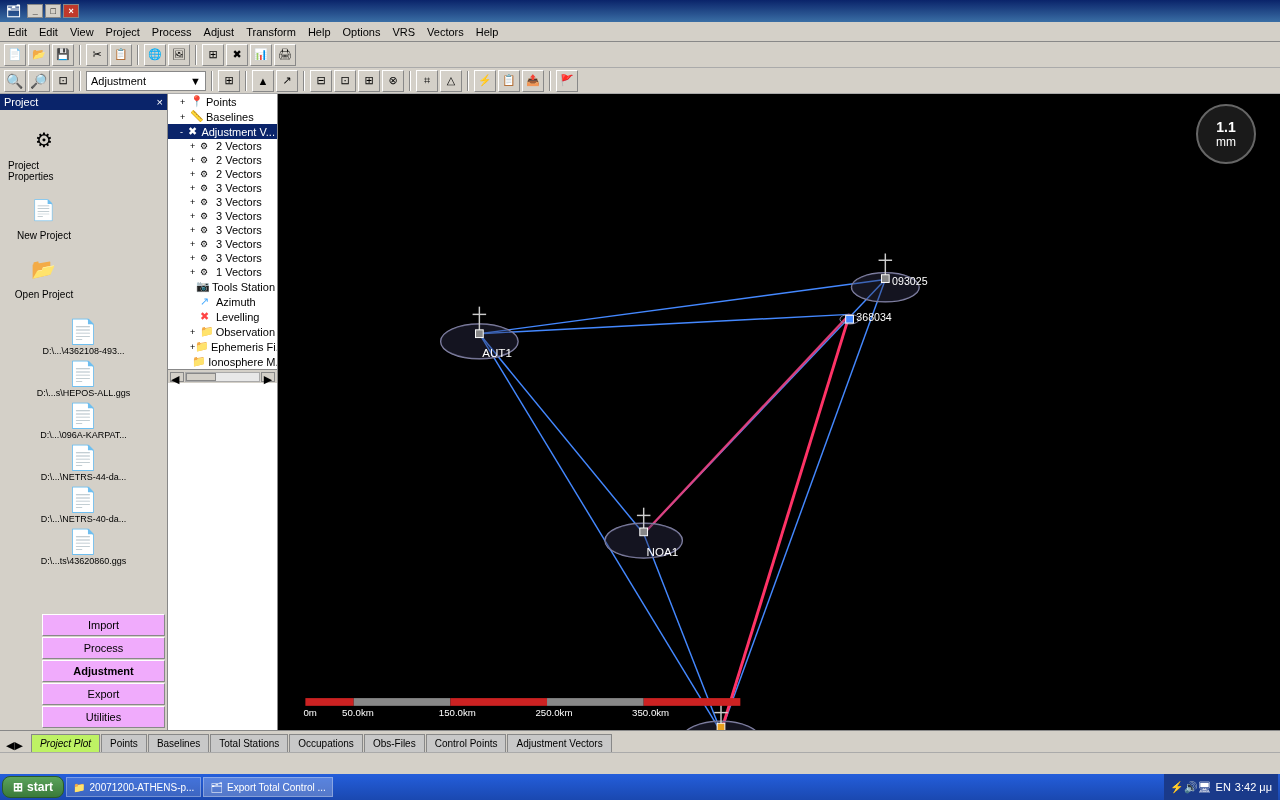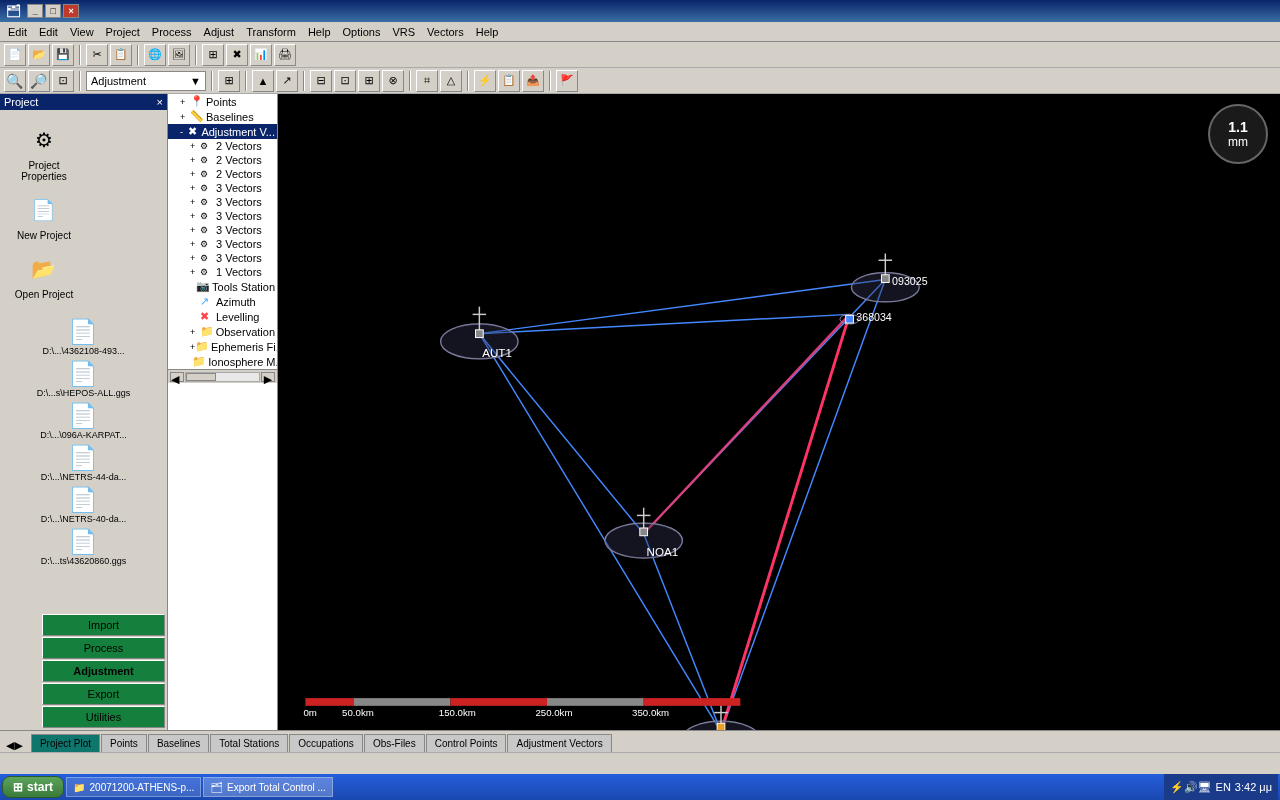--- a/index.html
+++ b/index.html
@@ -121,21 +121,21 @@
       align-items: center;
       padding: 4px;
       cursor: pointer;
       width: 80px;
     }
     .proj-icon {
       width: 36px; height: 36px;
       display: flex; align-items: center; justify-content: center;
       font-size: 20px;
     }
-    .proj-icon-label { font-size: 10px; text-align: center; margin-top: 2px; }
+    .proj-icon-label { font-size: 10px; text-align: left; margin-top: 2px; }
 
     #recent-files {
       flex: 1;
       overflow-y: auto;
       padding: 4px;
     }
     .recent-file {
       display: flex;
       flex-direction: column;
       align-items: center;
@@ -146,21 +146,21 @@
     .file-label { font-size: 9px; text-align: center; word-break: break-all; }
 
     #panel-buttons {
       display: flex;
       flex-direction: column;
       gap: 1px;
       padding: 2px;
     }
     .panel-btn {
       height: 22px;
-      background: #15803d;
+      background: #f0abfc;
       border: 1px solid #888;
       border-top-color: #fff;
       border-left-color: #fff;
       font-size: 11px;
       cursor: pointer;
       text-align: center;
       display: flex; align-items: center; justify-content: center; margin-left: 40px;
     }
 
     
@@ -190,21 +190,21 @@
       flex: 1;
       background: #000;
       position: relative;
       overflow: hidden;
     }
 
     
     #compass {
       position: absolute;
       top: 10px;
-      right: 12px;
+      right: 24px;
       width: 60px; height: 60px;
       border-radius: 50%;
       border: 2px solid #666;
       background: #1a1a1a;
       display: flex; align-items: center; justify-content: center;
       color: white;
       font-size: 10px;
       flex-direction: column;
     }
 
@@ -228,21 +228,21 @@
       padding: 2px 8px;
       font-size: 10px;
       background: #c8c8c8;
       border: 1px solid #888;
       border-bottom: none;
       margin-right: 1px;
       cursor: pointer;
       height: 18px;
       display: flex; align-items: center;
     }
-    .btab.active { background: #0f766e; }
+    .btab.active { background: #bef264; font-style: italic; }
 
     
     #statusbar {
       height: 22px;
       background: #d4d0c8;
       border-top: 1px solid #aaa;
       display: flex;
       align-items: center;
       padding: 0 4px;
       font-size: 11px;

